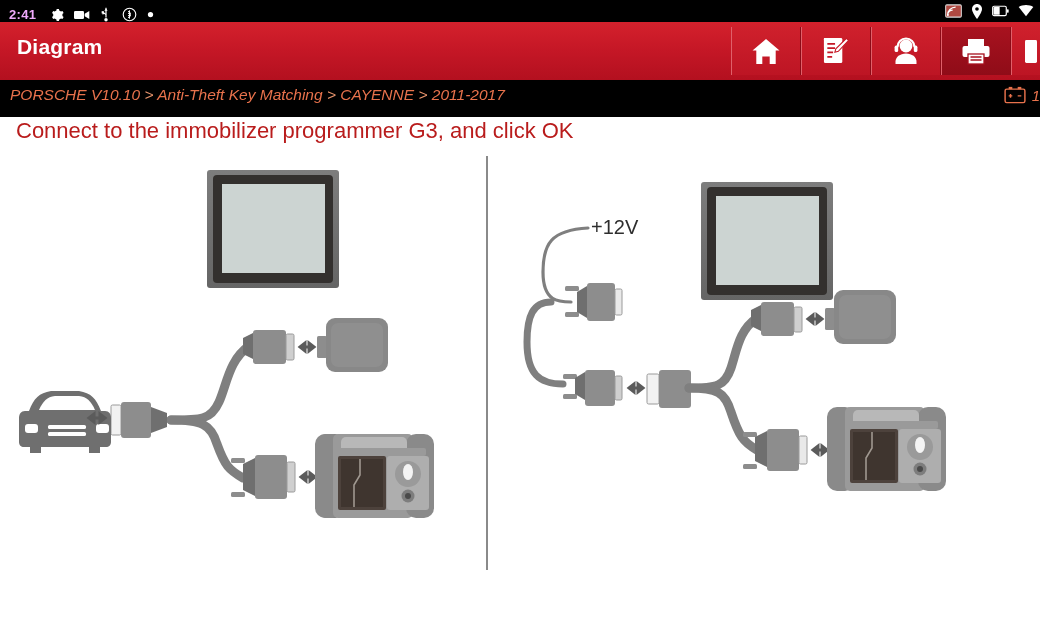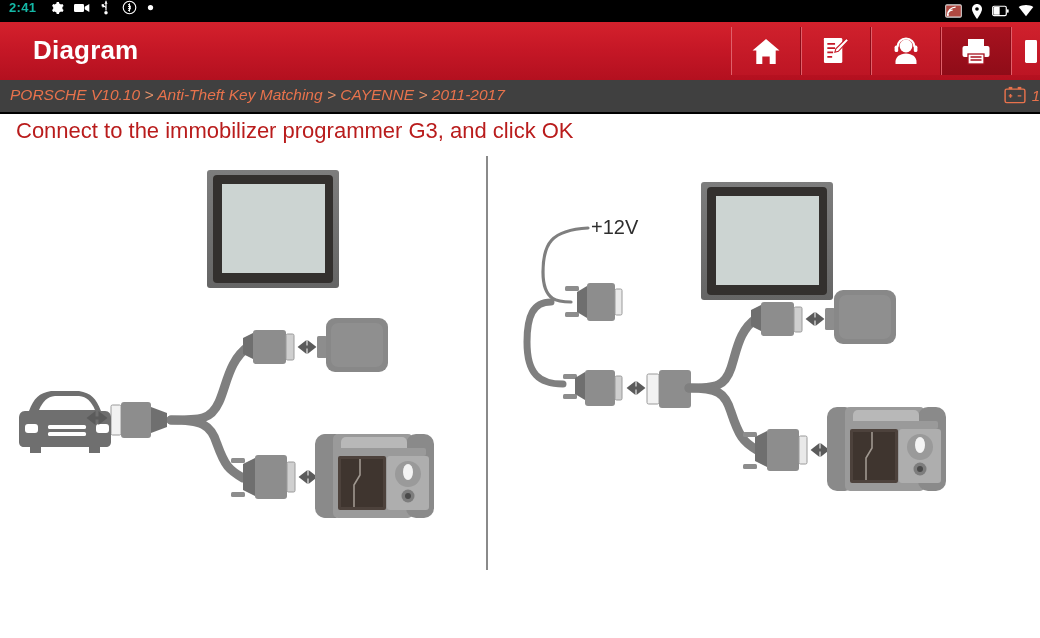--- a/index.html
+++ b/index.html
@@ -6,52 +6,52 @@
   body{
     width:1040px;height:638px;overflow:hidden;
     font-family:"Liberation Sans",sans-serif;
     background:#fff;
   }
   .app{position:relative;width:1040px;height:638px;}
 
   
   .statusbar{
     position:absolute;left:0;top:0;width:1040px;height:22px;
-    background:#000;color:#14b8a6;
-    display:flex;align-items:flex-start;
+    background:#000;color:#f0abfc;
+    display:flex;align-items:flex-end;
   }
   .sb-time{font-size:13px;font-weight:bold;margin-left:9px;letter-spacing:.3px;}
   .sb-left-icons{display:flex;align-items:center;gap:10px;margin-left:14px;}
   .sb-right-icons{position:absolute;right:6px;top:0;height:22px;display:flex;align-items:center;gap:9px;}
   .sb-ico{display:block;line-height:0;}
 
   
   .header{
     position:absolute;left:0;top:22px;width:1040px;height:58px;
     background:linear-gradient(180deg,#d4212c 0%,#c51726 48%,#b3101f 100%);
     border-bottom:2px solid #8d0a16;
   }
   .title{
-    position:absolute;left:33px;top:13px;
-    color:#fff;font-size:26px;font-weight:bold;letter-spacing:.2px;
+    position:absolute;left:17px;top:13px;
+    color:#fff;font-size:21px;font-weight:bold;letter-spacing:.2px;
   }
   .toolbar{position:absolute;right:0;top:5px;height:48px;display:flex;}
   .tb-btn{
     width:68px;height:48px;display:flex;align-items:center;justify-content:center;
     background:linear-gradient(180deg,#cf202c 0%,#bd1524 100%);
     border-left:1px solid #e0606a;border-right:1px solid #8d0a16;
   }
   .tb-btn.active{background:linear-gradient(180deg,#a8121f 0%,#8f0c18 100%);}
   .tb-btn.cut{width:28px;border-right:none;}
   .tb-ico{line-height:0;}
 
   
   .crumbbar{
     position:absolute;left:0;top:80px;width:1040px;height:32px;
-    background:#404040;border-bottom:2px solid #000000;text-align:right;
+    background:#000000;border-bottom:5px solid #000000;text-align:right;
   }
   .crumb{
     position:absolute;left:10px;top:6px;
     font-size:15.5px;font-style:italic;color:#e8724c;white-space:nowrap;
   }
   .crumb .sep{color:#e8946c;font-style:italic;}
   .volt{
     position:absolute;right:0px;top:6px;display:flex;align-items:center;gap:6px;
     color:#e8724c;font-size:15px;font-style:italic;
   }

